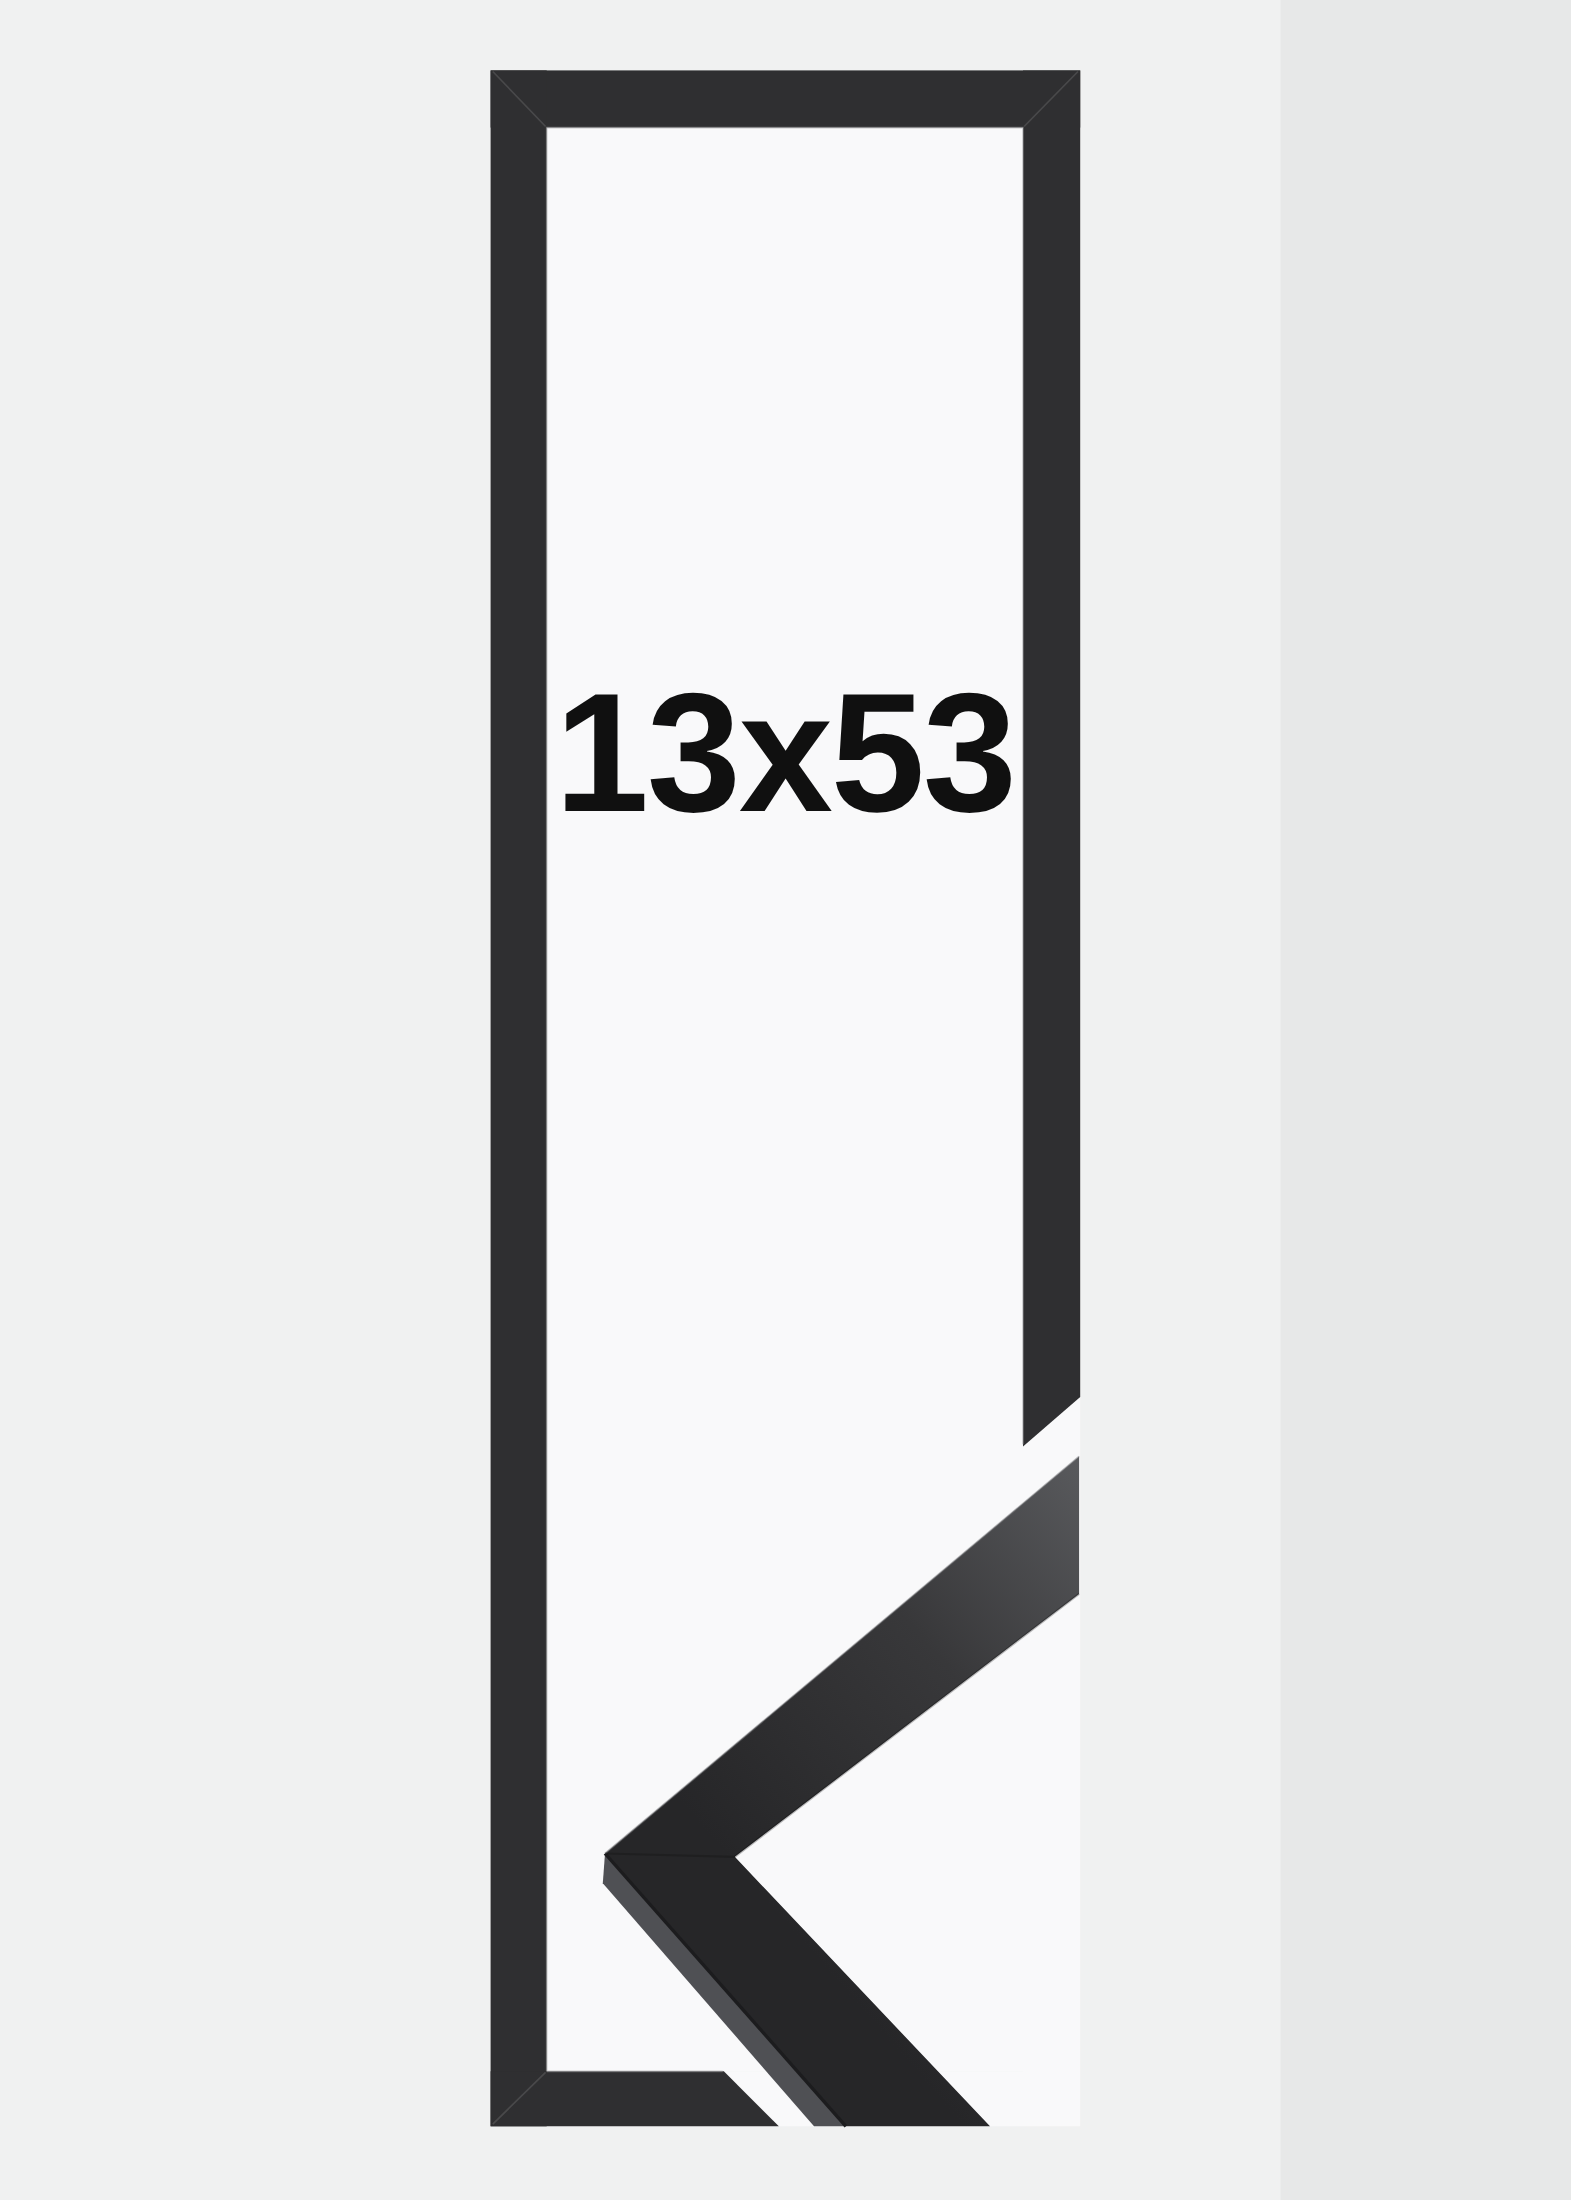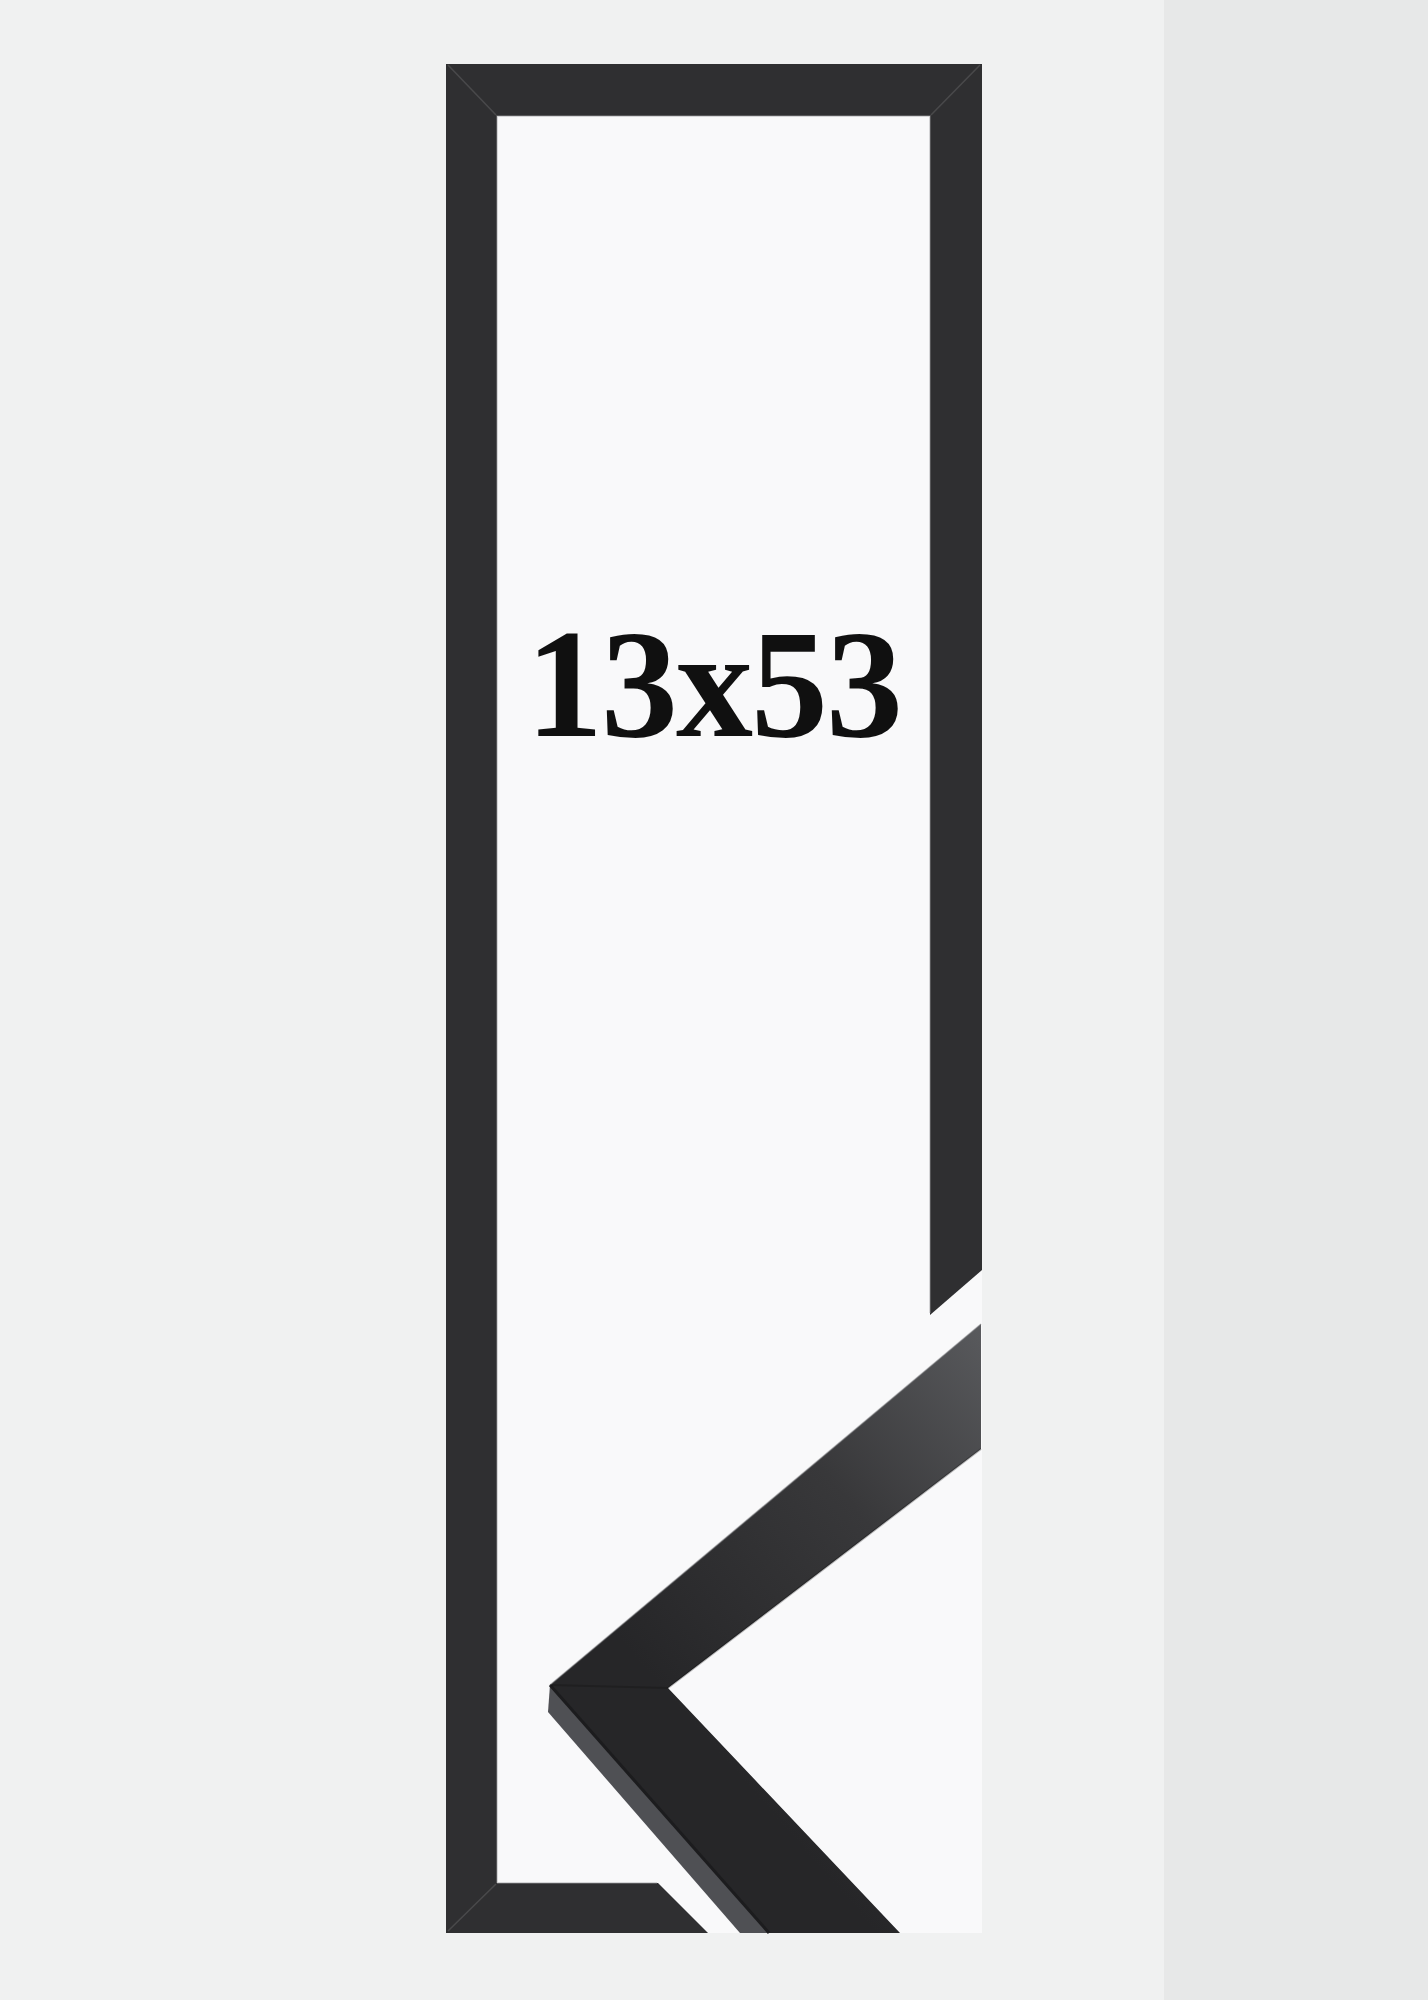--- a/index.html
+++ b/index.html
@@ -4,21 +4,20 @@
 <style>
   html, body { margin: 0; padding: 0; }
   body { background: #e7e8e8; font-family: "Liberation Sans", sans-serif; }
   .canvas {
     position: relative;
     width: 1164px;
     height: 2000px;
     margin: 0;
     overflow: hidden;
     background: #f0f1f1;
-    font-family: Liberation Serif, serif;
   }
   .scene-svg { position: absolute; left: 0; top: 0; display: block; }
   .size-label {
     position: absolute;
     left: 497px;
     top: 584px;
     width: 433px;
     height: 200px;
     display: flex;
     align-items: center;

